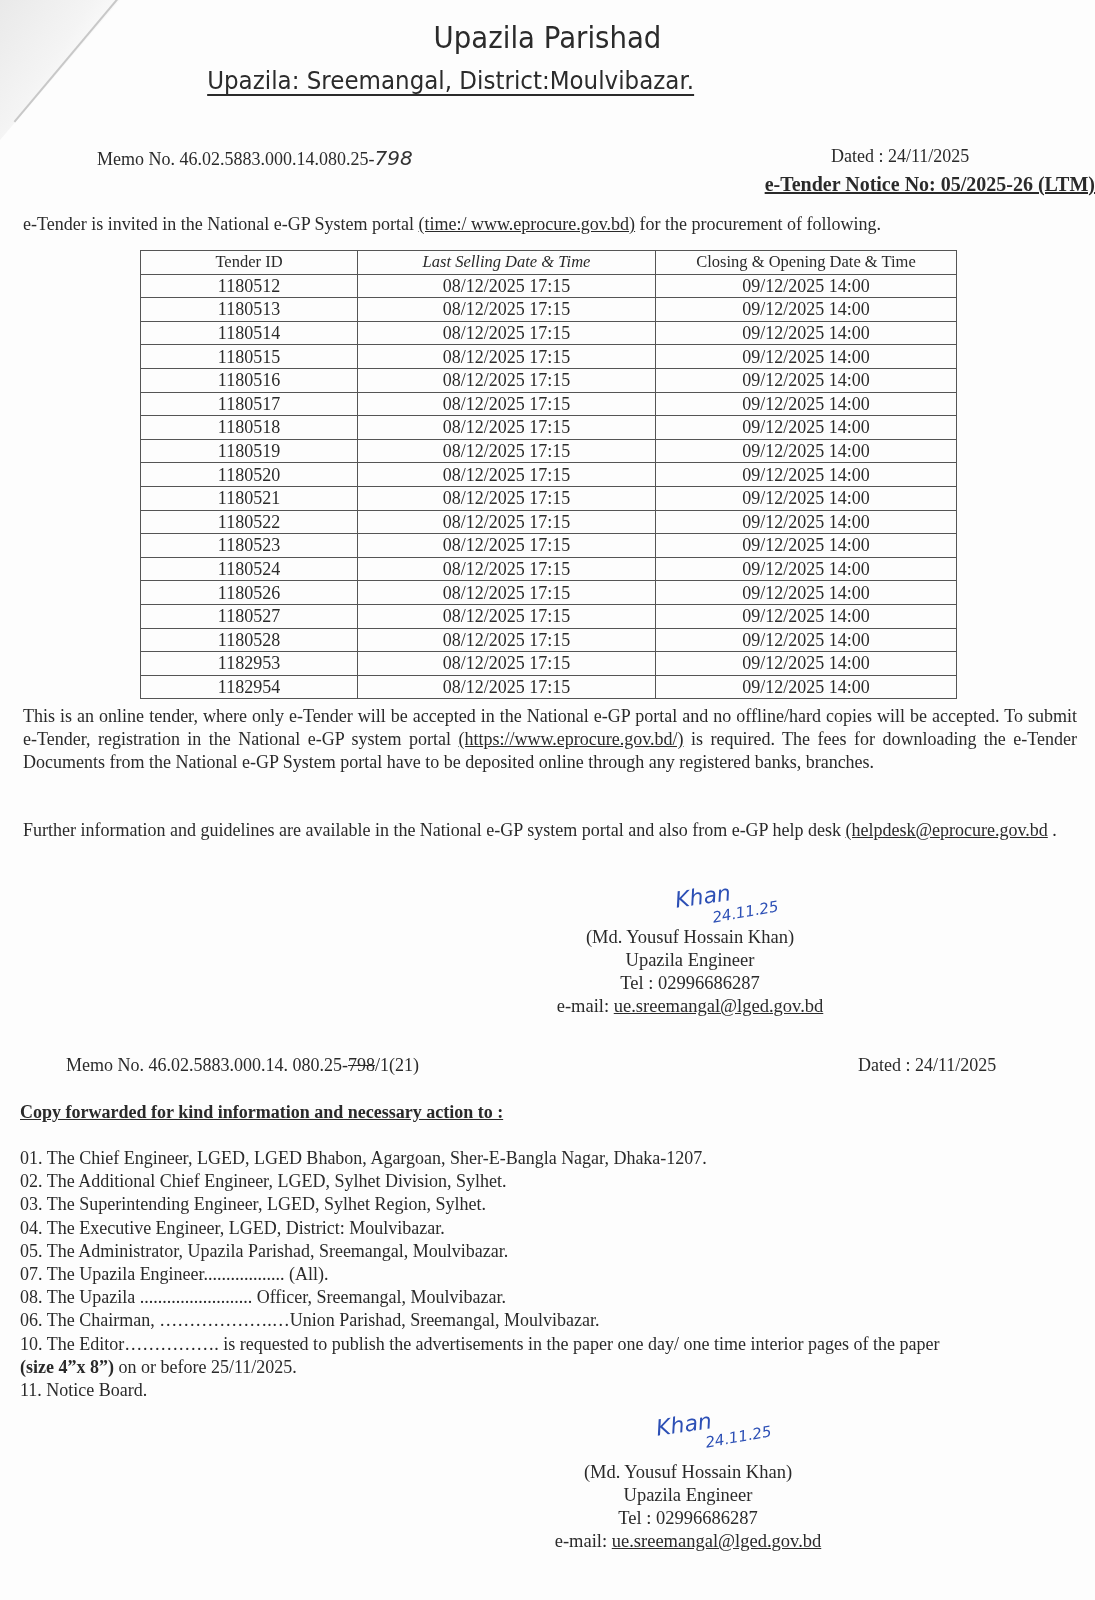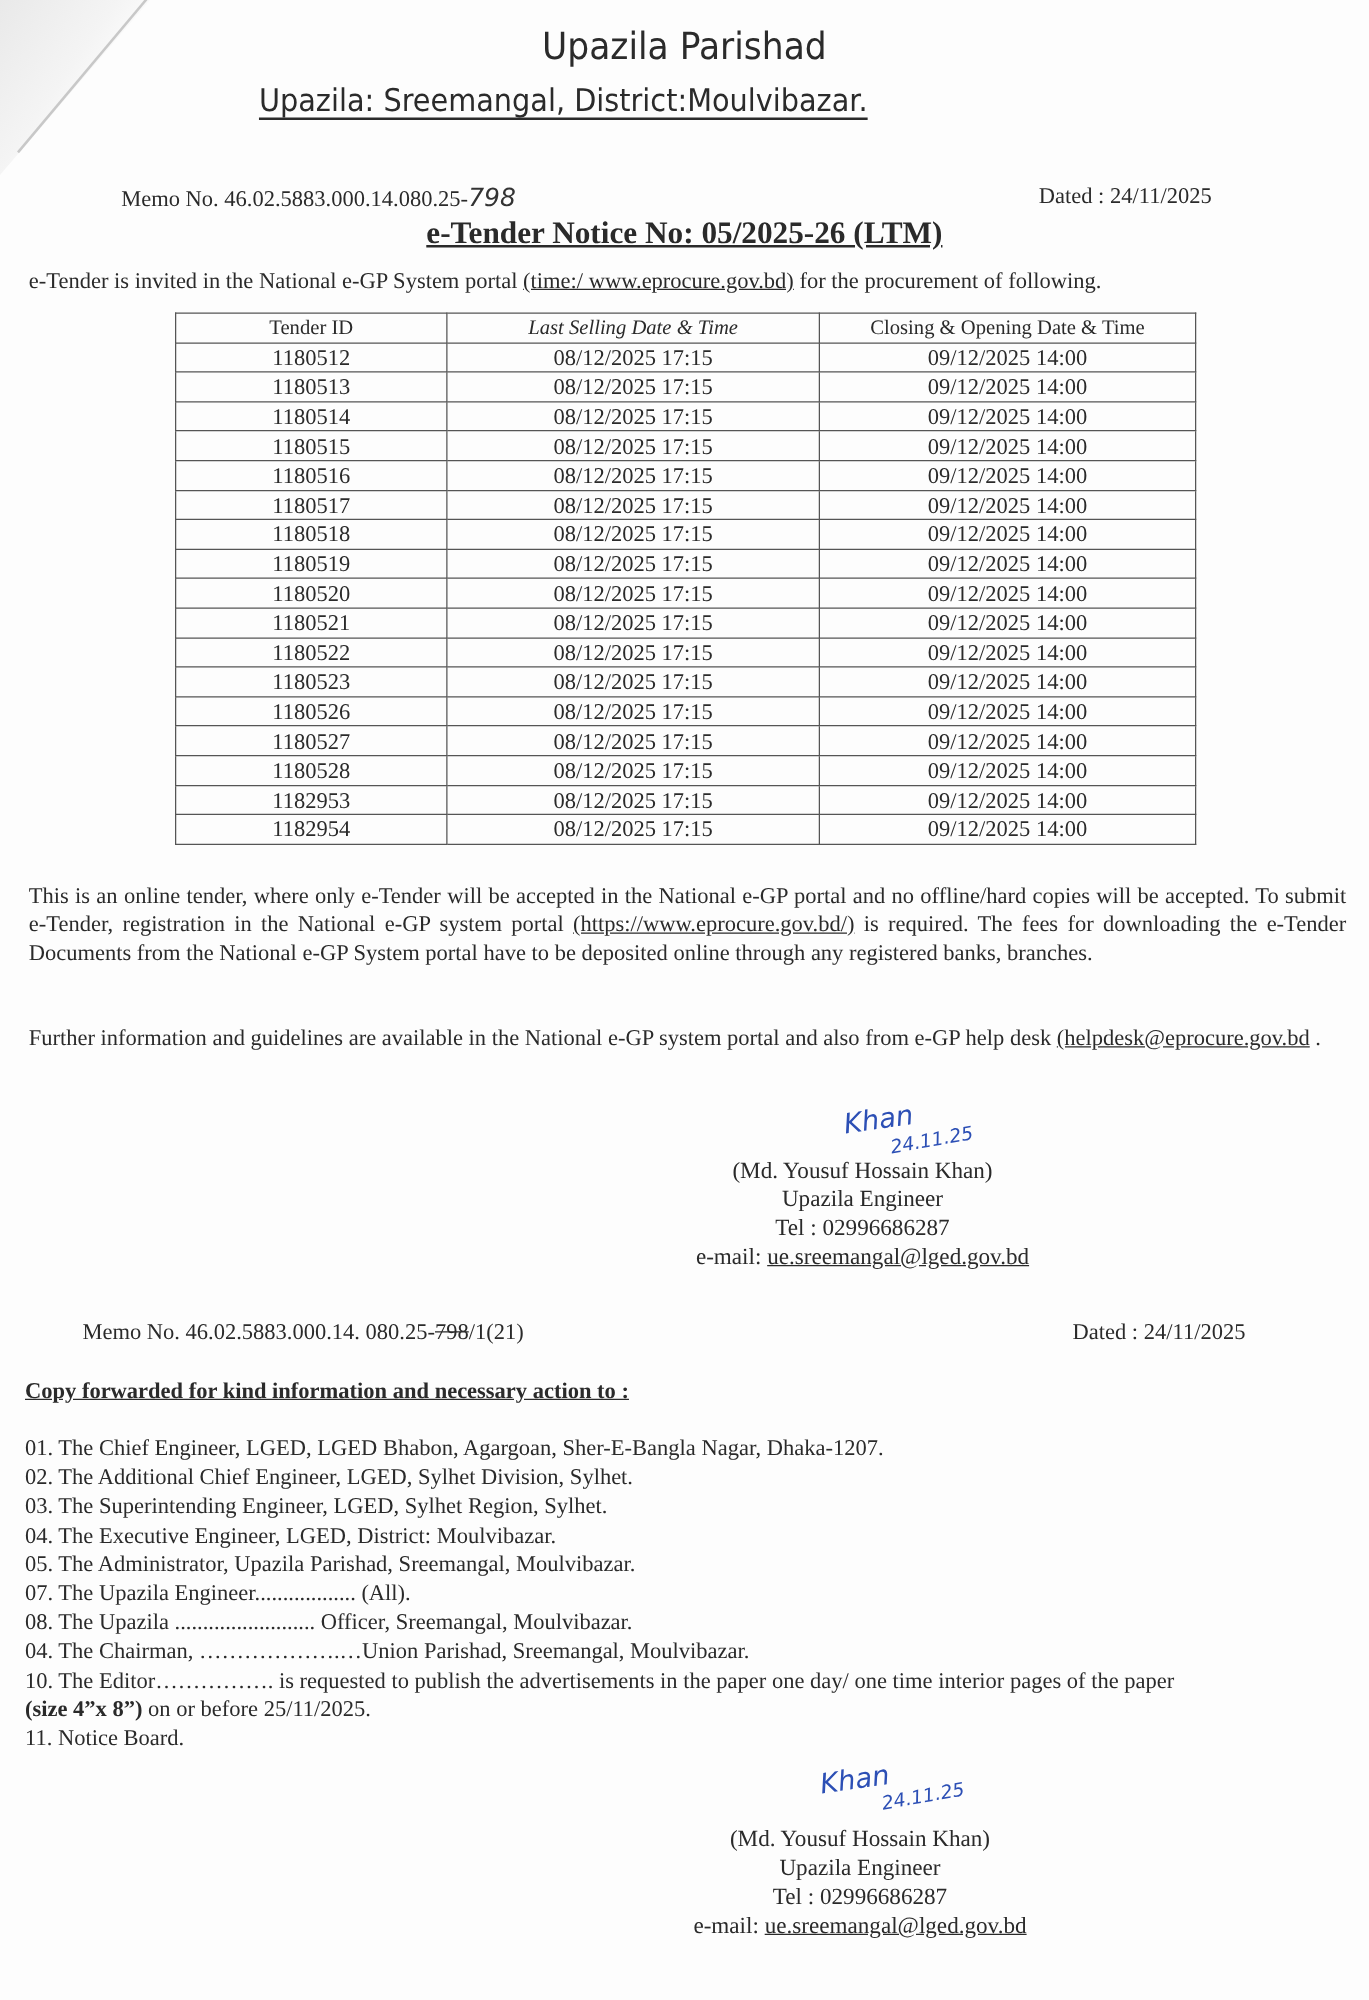--- a/index.html
+++ b/index.html
@@ -5,21 +5,21 @@
   html,body{margin:0;padding:0;}
   body{width:1095px;height:1600px;background:#fdfdfd;position:relative;overflow:hidden;font-family:"Liberation Serif",serif;color:#2a2a2a;}
   .fold{position:absolute;left:0;top:0;width:130px;height:150px;background:linear-gradient(125deg,#e9e9e9 0%,#f4f4f4 40%,rgba(255,255,255,0) 60%);clip-path:polygon(0 0,120px 0,0 140px);}
   .fold-line{position:absolute;left:0;top:0;width:160px;height:2px;background:#c8c8c8;transform-origin:0 0;transform:translate(118px,0) rotate(130deg);}
   .abs{position:absolute;}
   .title{left:0;width:1095px;text-align:center;top:20px;font-family:"DejaVu Sans",sans-serif;font-size:30px;color:#2b2b2b;transform:scaleX(0.92);}
   .subtitle{left:0;width:902px;text-align:center;top:66px;font-family:"DejaVu Sans",sans-serif;font-size:25px;color:#2b2b2b;}
   .subtitle span{text-decoration:underline;text-underline-offset:5px;transform:scaleX(0.92);display:inline-block;}
   .memo{font-size:18px;}
   .handnum{font-family:"DejaVu Sans",sans-serif;font-style:italic;font-size:20px;color:#333;}
-  .notice-no{left:0;width:1095px;text-align:center;top:173px;font-weight:bold;font-size:25px;}
+  .notice-no{left:0;width:1095px;text-align:right;top:173px;font-weight:bold;font-size:20px;}
   .notice-no span{text-decoration:underline;}
   .intro{left:23px;top:214px;font-size:18px;}
   .u{text-decoration:underline;}
   table{position:absolute;left:140px;top:250px;width:817px;border-collapse:collapse;font-size:18px;}
   td,th{border:1px solid #555;text-align:center;height:22.6px;padding:0;font-weight:normal;line-height:22px;}
   th{font-size:16.5px;margin-left:47px;}
   .col1{width:216px;}.col2{width:297px;font-style:italic;}
   .para{left:23px;width:1054px;font-size:18px;line-height:23px;text-align:justify;}
   .sig-block{text-align:center;font-size:18.5px;line-height:23px;}
   .sig{font-family:"DejaVu Sans",sans-serif;font-style:italic;color:#2c4fb5;}
@@ -110,20 +110,25 @@
         <td>1180522</td>
         <td>08/12/2025 17:15</td>
         <td>09/12/2025 14:00</td>
       </tr>
       <tr>
         <td>1180523</td>
         <td>08/12/2025 17:15</td>
         <td>09/12/2025 14:00</td>
       </tr>
       <tr>
+        <td>1180524</td>
+        <td>08/12/2025 17:15</td>
+        <td>09/12/2025 14:00</td>
+      </tr>
+      <tr>
         <td>1180526</td>
         <td>08/12/2025 17:15</td>
         <td>09/12/2025 14:00</td>
       </tr>
       <tr>
         <td>1180527</td>
         <td>08/12/2025 17:15</td>
         <td>09/12/2025 14:00</td>
       </tr>
       <tr>
@@ -169,21 +174,21 @@
 <div class="abs copy-h">Copy forwarded for kind information and necessary action to :</div>
 
 <div class="abs list">
   <div>01. The Chief Engineer, LGED, LGED Bhabon, Agargoan, Sher-E-Bangla Nagar, Dhaka-1207.</div>
   <div>02. The Additional Chief Engineer, LGED, Sylhet Division, Sylhet.</div>
   <div>03. The Superintending Engineer, LGED, Sylhet Region, Sylhet.</div>
   <div>04. The Executive Engineer, LGED, District: Moulvibazar.</div>
   <div>05. The Administrator, Upazila Parishad, Sreemangal, Moulvibazar.</div>
   <div>07. The Upazila Engineer.................. (All).</div>
   <div>08. The Upazila ......................... Officer, Sreemangal, Moulvibazar.</div>
-  <div>04. The Chairman, ……………….…Union Parishad, Sreemangal, Moulvibazar.</div>
+  <div>06. The Chairman, ……………….…Union Parishad, Sreemangal, Moulvibazar.</div>
   <div>10. The Editor……………. is requested to publish the advertisements in the paper one day/ one time interior pages of the paper</div>
   <div><b>(size 4”x 8”)</b><span> on or before 25/11/2025.</span></div>
   <div>11. Notice Board.</div>
 </div>
 
 <div class="abs sig" style="left:656px;top:1412px;font-size:22px;transform:rotate(-8deg);">Khan</div>
 <div class="abs sig" style="left:705px;top:1428px;font-size:15px;transform:rotate(-10deg);">24.11.25</div>
 <div class="abs sig-block" style="left:498px;width:380px;top:1461px;">
   <div>(Md. Yousuf Hossain Khan)</div>
   <div>Upazila Engineer</div>

